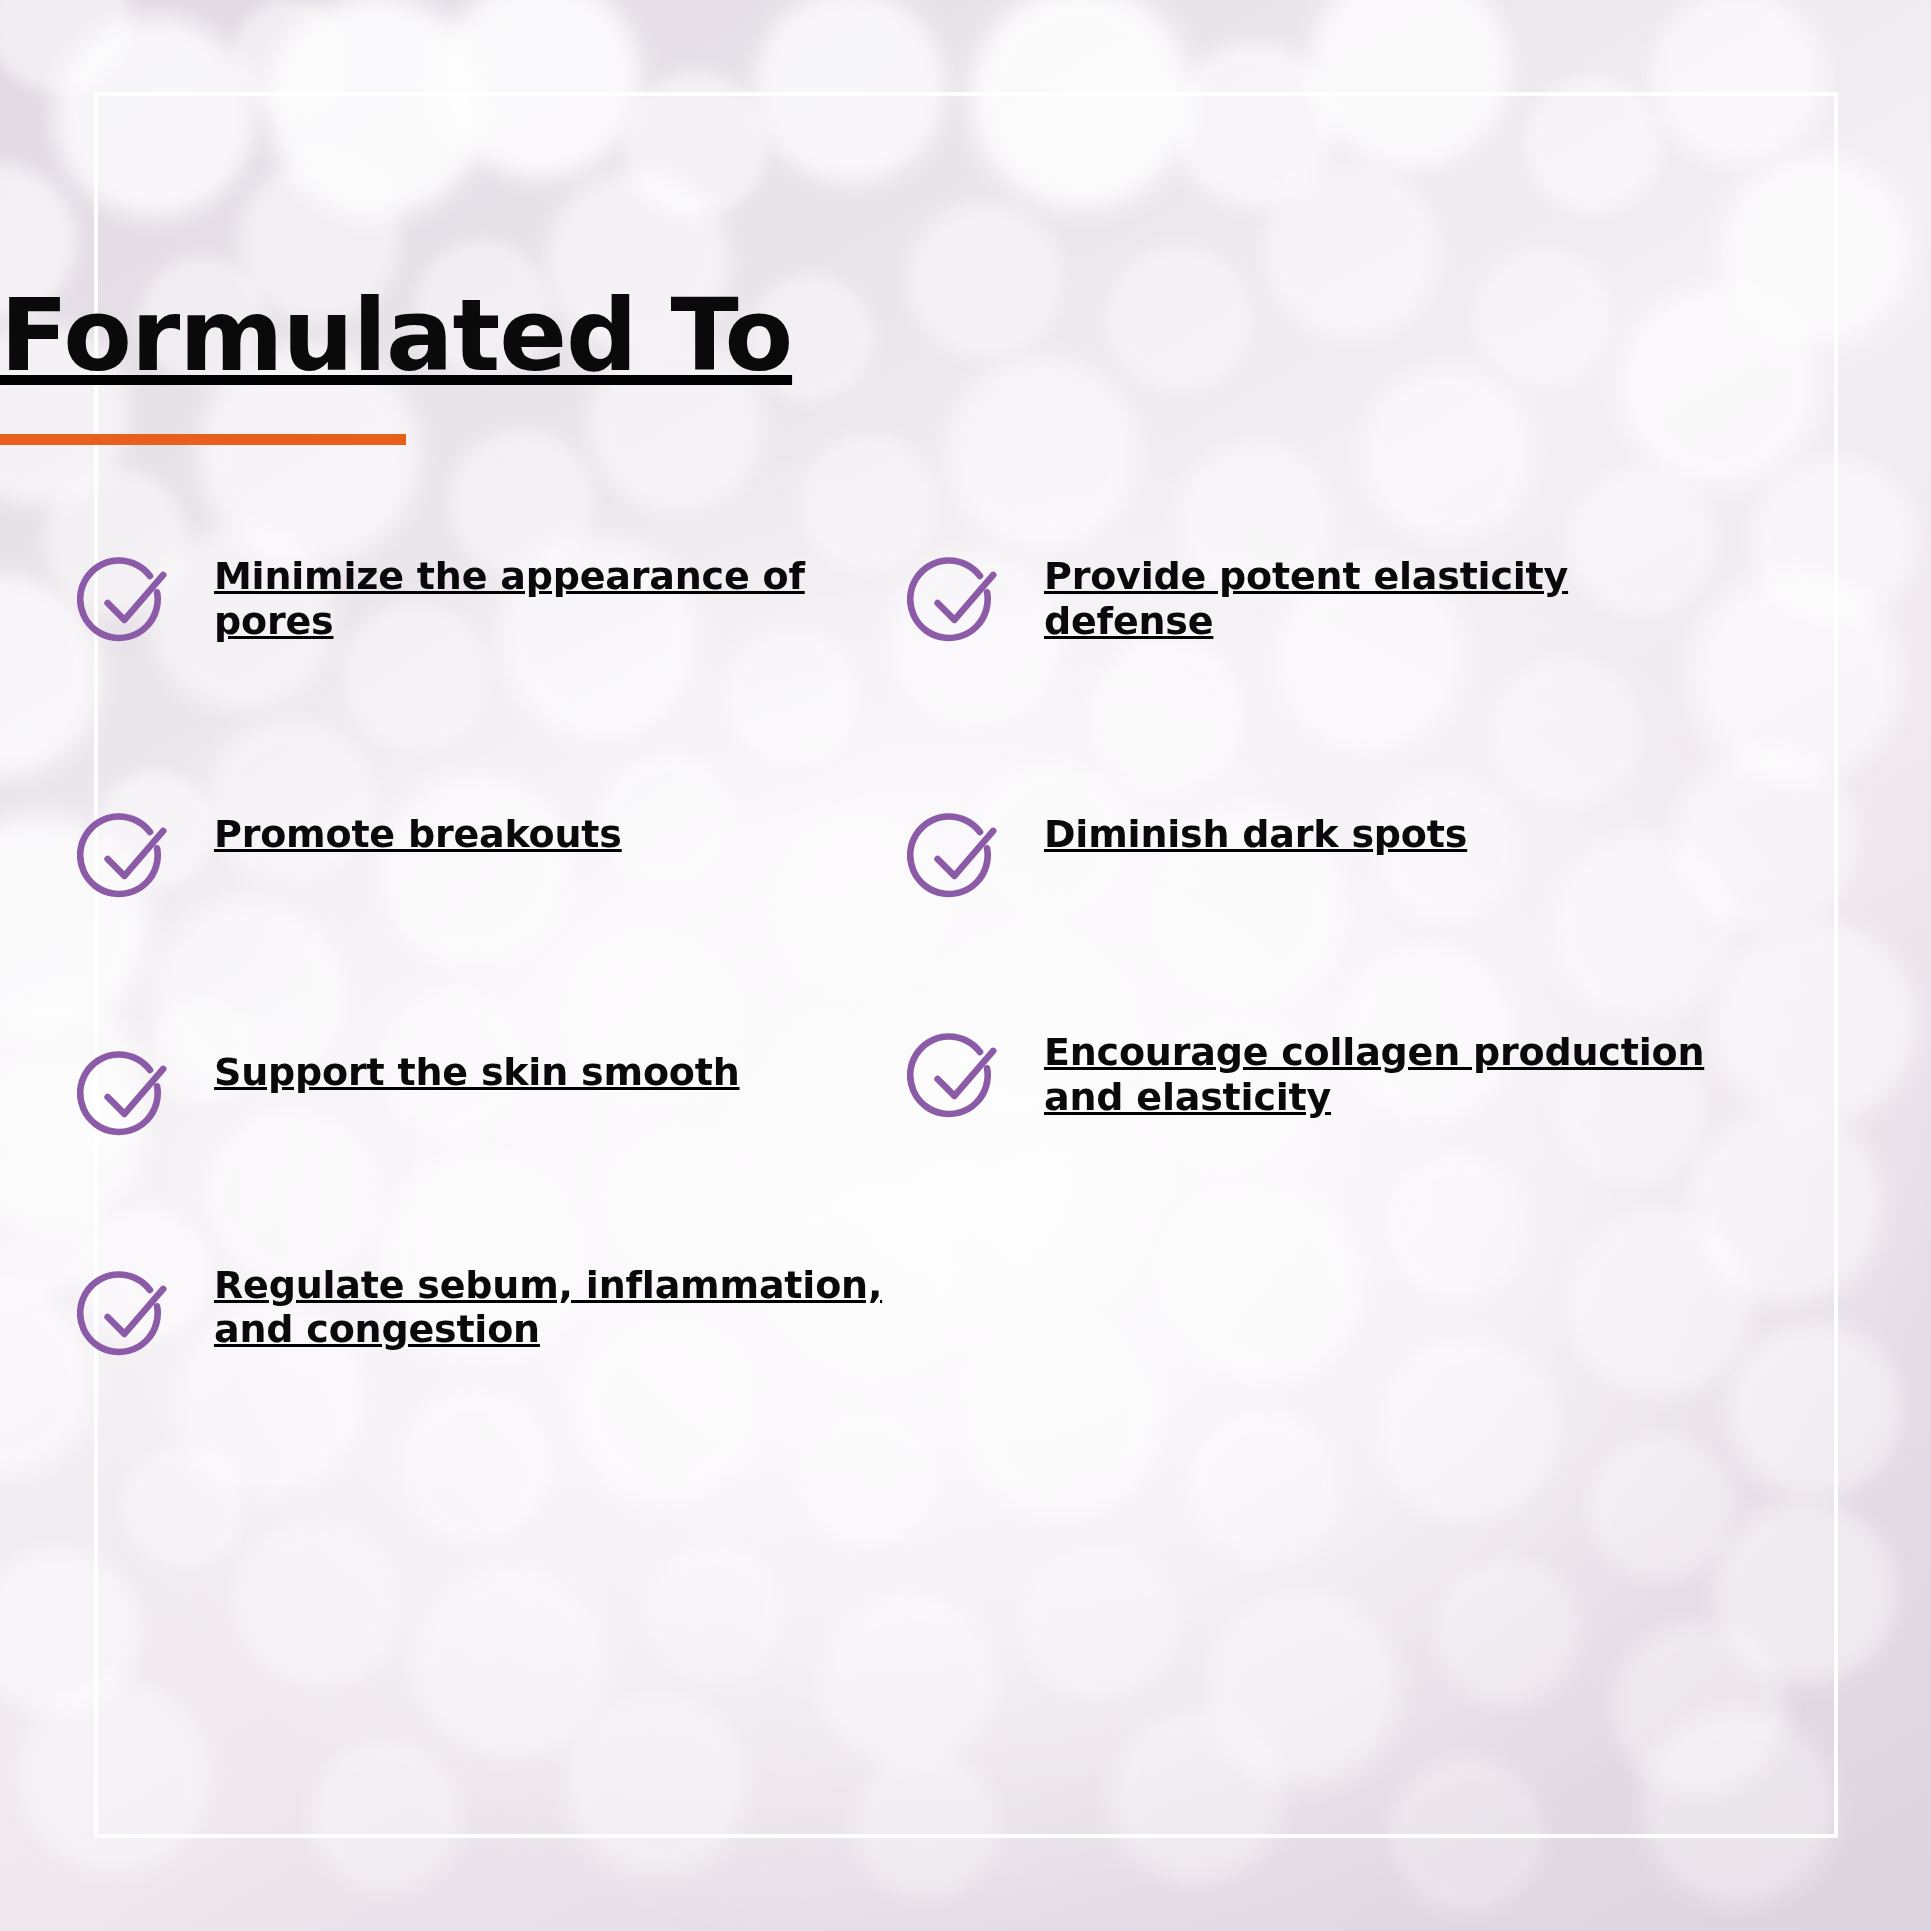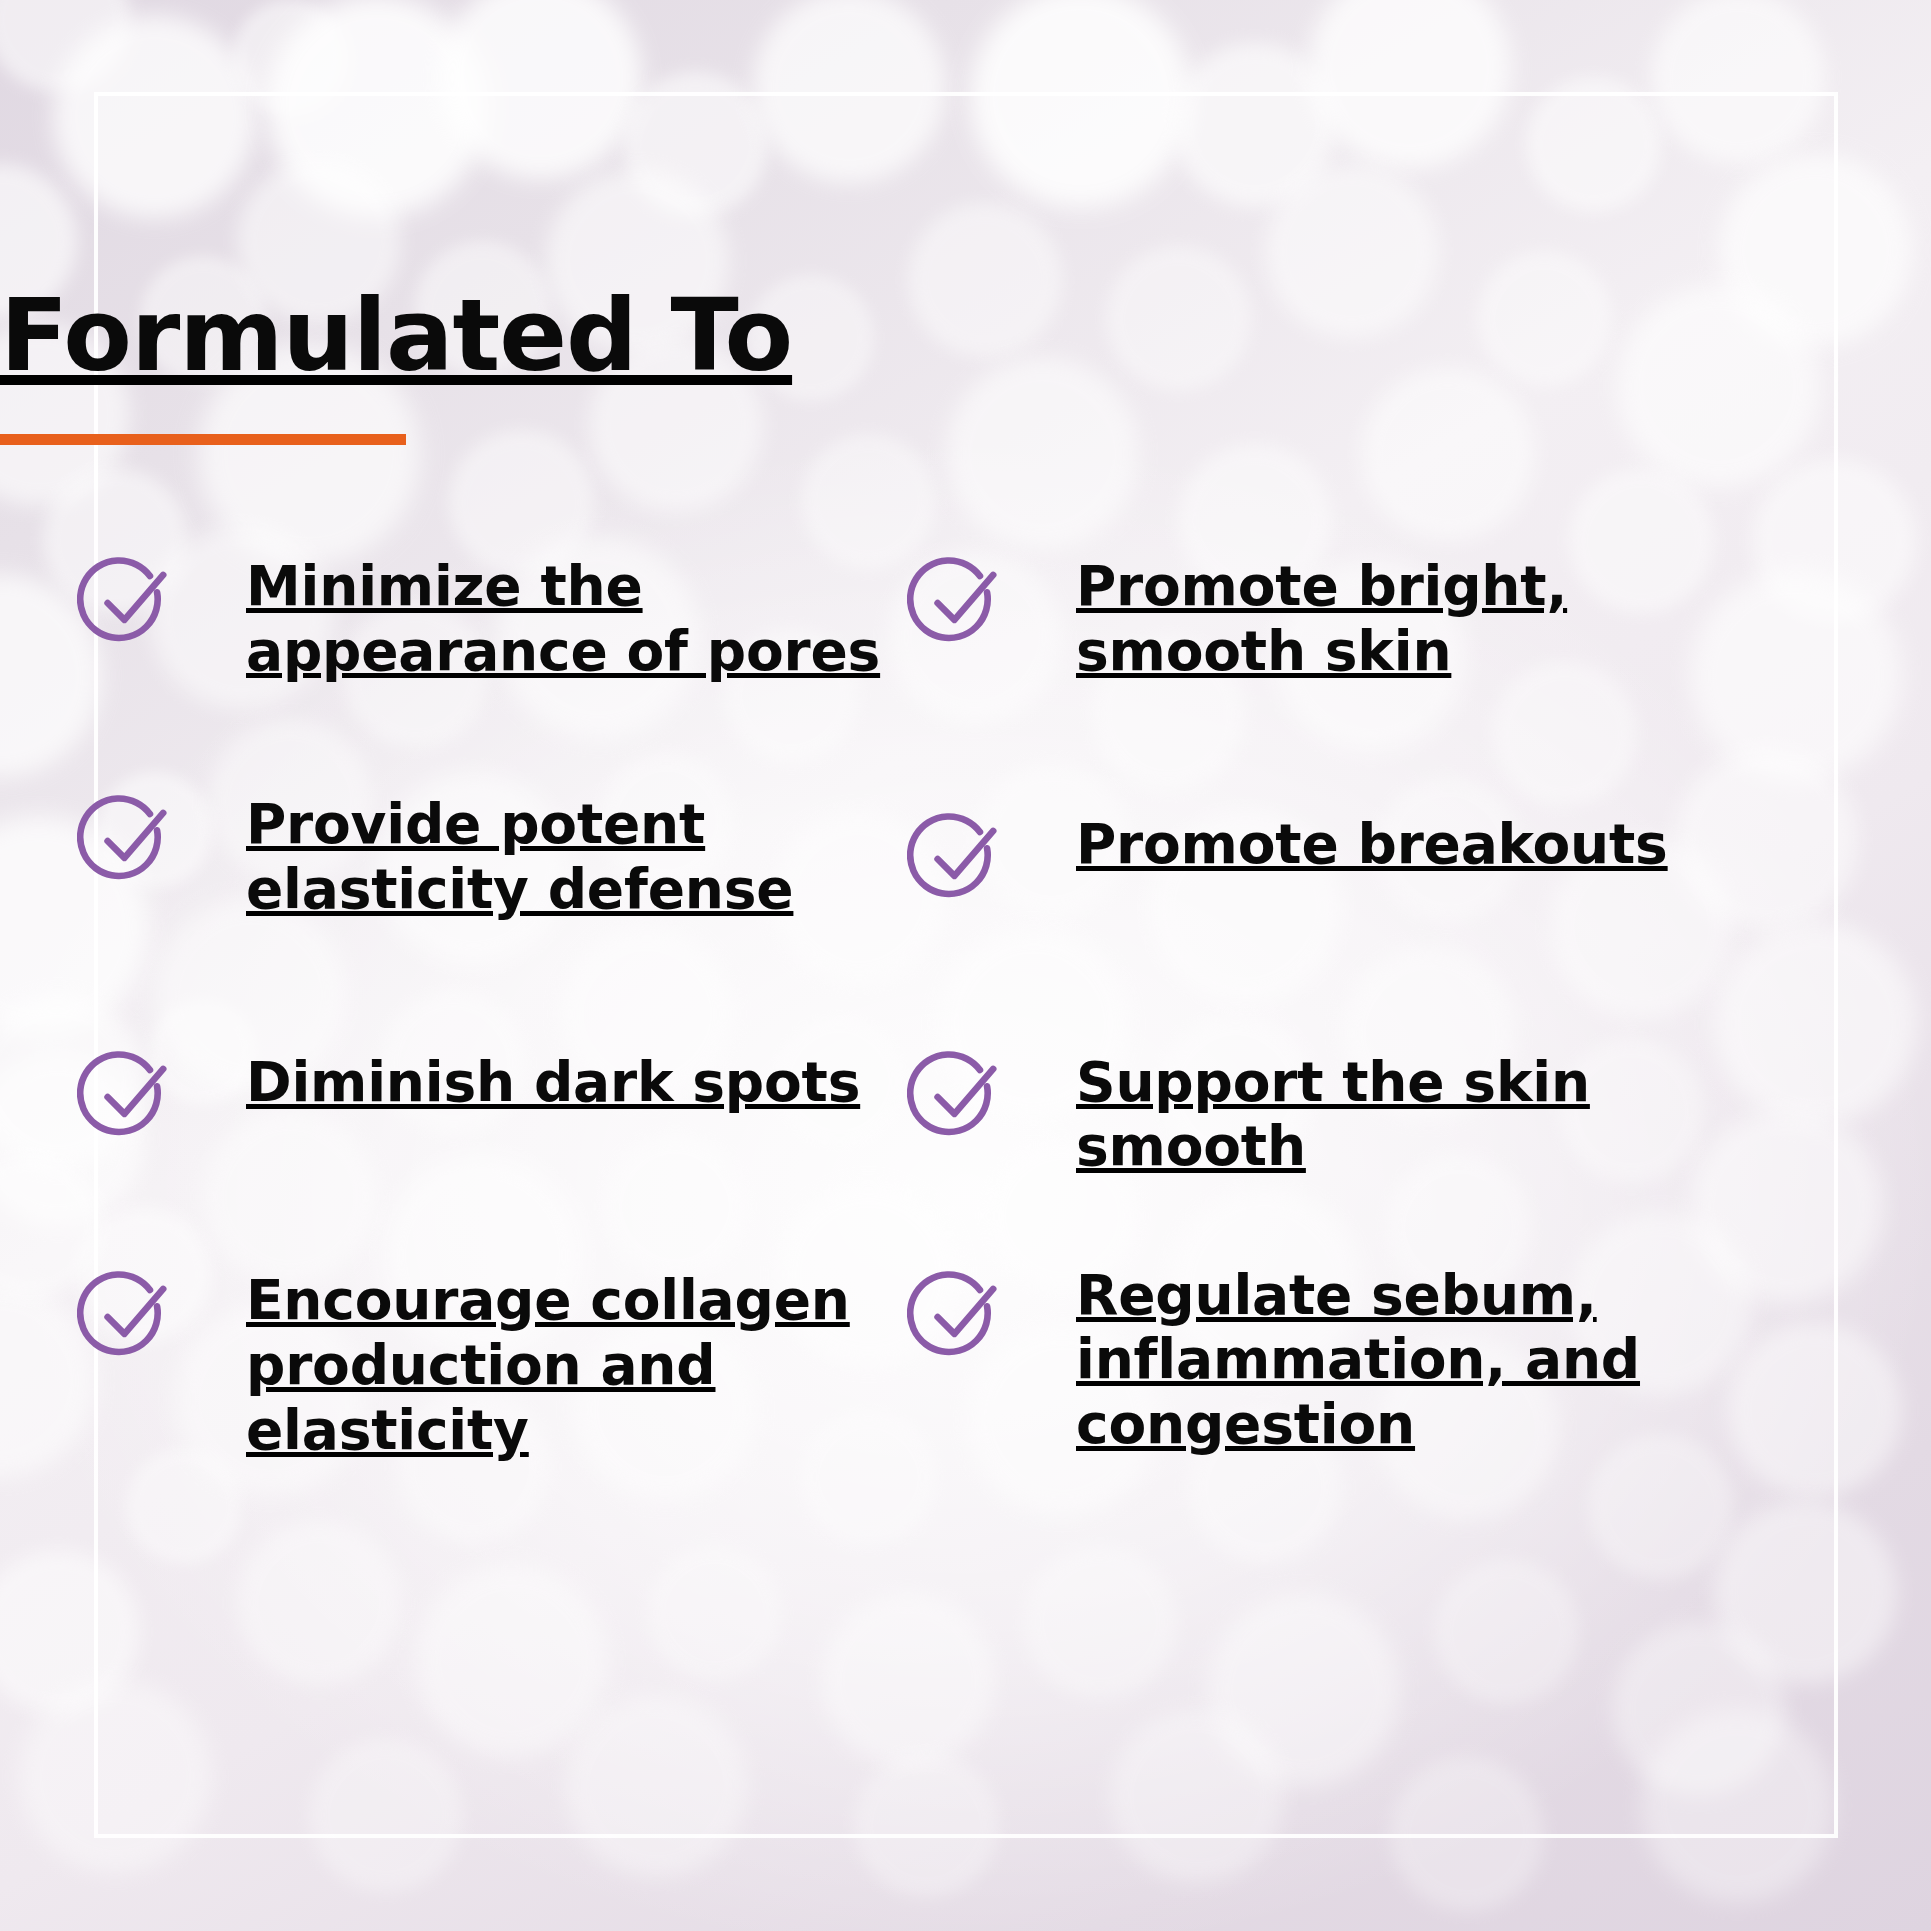--- a/index.html
+++ b/index.html
@@ -96,29 +96,28 @@
   .check {
     flex: 0 0 auto;
     width: 102px;
     height: 102px;
     margin-right: 35px;
     margin-top: 3.9px;
   }
   .check svg { display: block; width: 102px; height: 102px; }
 
   .item-text {
-    font-size: 55px;
+    font-size: 38px;
     font-weight: 700;
     line-height: 1.18;
     color: #0a0a0a;
     letter-spacing: -0.2px;
     padding-top: 5.8px;
     font-family: "DejaVu Sans", sans-serif;
     max-width: 676px;
-    margin-left: 32px;
   }
 
   
   .cell[data-lines="1"] .item-text { padding-top: 25px; }
   .cell[data-lines="1"] .check     { margin-top: 21px; }
   .cell[data-lines="3"] .item-text { padding-top: 0; }
 </style>
 </head>
 <body>
 
@@ -247,29 +246,20 @@
       <div class="cell" data-lines="2">
         <span class="check">
           <svg viewBox="0 0 100 100" fill="none" xmlns="http://www.w3.org/2000/svg">
             <path d="M78.5 39.5 A38 38 0 1 1 71.5 23.5" stroke="#8b5ba8" stroke-width="6.5" stroke-linecap="round"></path>
             <path d="M30 50 L46.5 66.5 L84.5 22.5" stroke="#8b5ba8" stroke-width="6.5" stroke-linecap="round" stroke-linejoin="round"></path>
           </svg>
         </span>
         <span class="item-text">Minimize the appearance of pores</span>
       </div>
 
-      <div class="cell" data-lines="2">
-        <span class="check">
-          <svg viewBox="0 0 100 100" fill="none" xmlns="http://www.w3.org/2000/svg">
-            <path d="M78.5 39.5 A38 38 0 1 1 71.5 23.5" stroke="#8b5ba8" stroke-width="6.5" stroke-linecap="round"></path>
-            <path d="M30 50 L46.5 66.5 L84.5 22.5" stroke="#8b5ba8" stroke-width="6.5" stroke-linecap="round" stroke-linejoin="round"></path>
-          </svg>
-        </span>
-        <span class="item-text">Promote bright, smooth skin</span>
-      </div>
 
       <div class="cell" data-lines="2">
         <span class="check">
           <svg viewBox="0 0 100 100" fill="none" xmlns="http://www.w3.org/2000/svg">
             <path d="M78.5 39.5 A38 38 0 1 1 71.5 23.5" stroke="#8b5ba8" stroke-width="6.5" stroke-linecap="round"></path>
             <path d="M30 50 L46.5 66.5 L84.5 22.5" stroke="#8b5ba8" stroke-width="6.5" stroke-linecap="round" stroke-linejoin="round"></path>
           </svg>
         </span>
         <span class="item-text">Provide potent elasticity defense</span>
       </div>

